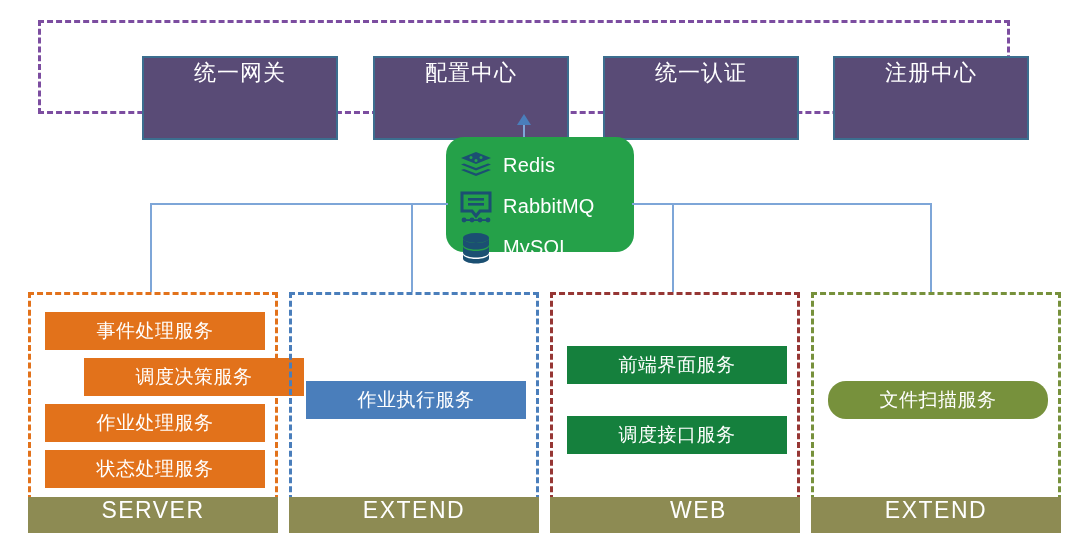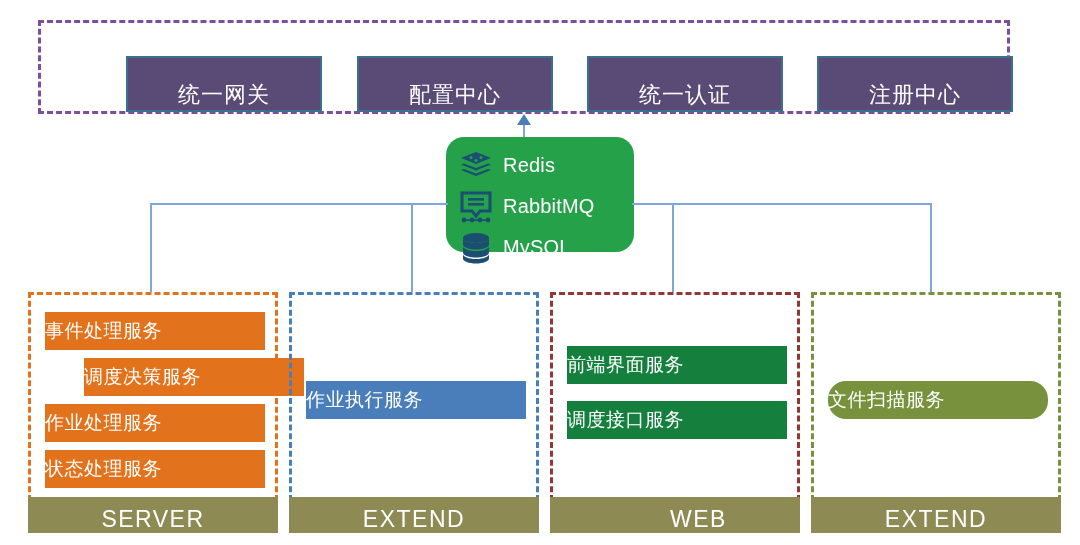--- a/index.html
+++ b/index.html
@@ -11,26 +11,26 @@
   }
   #stage{position:relative;width:1080px;height:545px;}
 
   
   .platform-frame{
     position:absolute;left:38px;top:20px;width:972px;height:94px;
     border:3px dashed #7C4DA0;
     box-sizing:border-box;
   }
   .platform-box{
-    position:absolute;top:33px;height:56px;
+    position:absolute;top:33px;height:84px;
     background:#594B76;
     border:2px solid #3C6E8F;
     box-sizing:border-box;
-    display:flex;align-items:flex-end;justify-content:center;
-    color:#ffffff;font-size:22px;letter-spacing:1px;
+    display:flex;align-items:flex-start;justify-content:center;
+    color:#ffffff;font-size:22px;letter-spacing:1px;margin-left:16px;
   }
   .pb0{left:85px;width:196px;}
   .pb1{left:316px;width:196px;}
   .pb2{left:546px;width:196px;}
   .pb3{left:776px;width:196px;}
 
   
   .conn{position:absolute;background:#7EA6D8;}
   .conn-v{width:2px;}
   .conn-h{height:2px;}
@@ -56,32 +56,32 @@
 
   
   .column{position:absolute;top:292px;width:250px;height:209px;box-sizing:border-box;border:3px dashed #000;}
   .col-server{left:28px;border-color:#E2721B;}
   .col-agent{left:289px;border-color:#4A7EBB;font-family:Liberation Serif, serif;}
   .col-web{left:550px;border-color:#963634;}
   .col-extend{left:811px;border-color:#77913C;}
 
   .svc{
     position:absolute;left:14px;width:220px;height:38px;
-    display:flex;align-items:center;
+    display:flex;align-items:center;justify-content:center;
     color:#ffffff;font-size:19px;letter-spacing:.5px;
   }
   .svc-orange{background:#E2721B;}
   .svc-blue{background:#4A7EBB;}
   .svc-red{background:#15803d;}
   .svc-olive{background:#77913C;}
 
   .col-label{
     position:absolute;top:497px;width:250px;height:36px;
     background:#8D8B53;
-    display:flex;align-items:flex-end;justify-content:center;
+    display:flex;align-items:flex-start;justify-content:center;
     color:#ffffff;font-size:23px;letter-spacing:1.5px;
     box-sizing:border-box;
   }
   .lbl-server{left:28px;}
   .lbl-agent{left:289px;}
   .lbl-web{left:550px;padding-left:47px;}
   .lbl-extend{left:811px;}
 </style>
 </head>
 <body>
@@ -182,21 +182,21 @@
   <div class="column col-agent">
     <div class="svc svc-blue" style="top:86px;">
         <span>作业执行服务</span>
       </div>
   </div>
 
   <div class="column col-web">
     <div class="svc svc-red" style="top:51px;">
         <span>前端界面服务</span>
       </div>
-    <div class="svc svc-red" style="top:106px;">
+    <div class="svc svc-red" style="top:121px;">
         <span>调度接口服务</span>
       </div>
   </div>
 
   <div class="column col-extend">
     <div class="svc svc-olive" style="top:86px;border-radius:18px;">
         <span>文件扫描服务</span>
       </div>
   </div>
 

